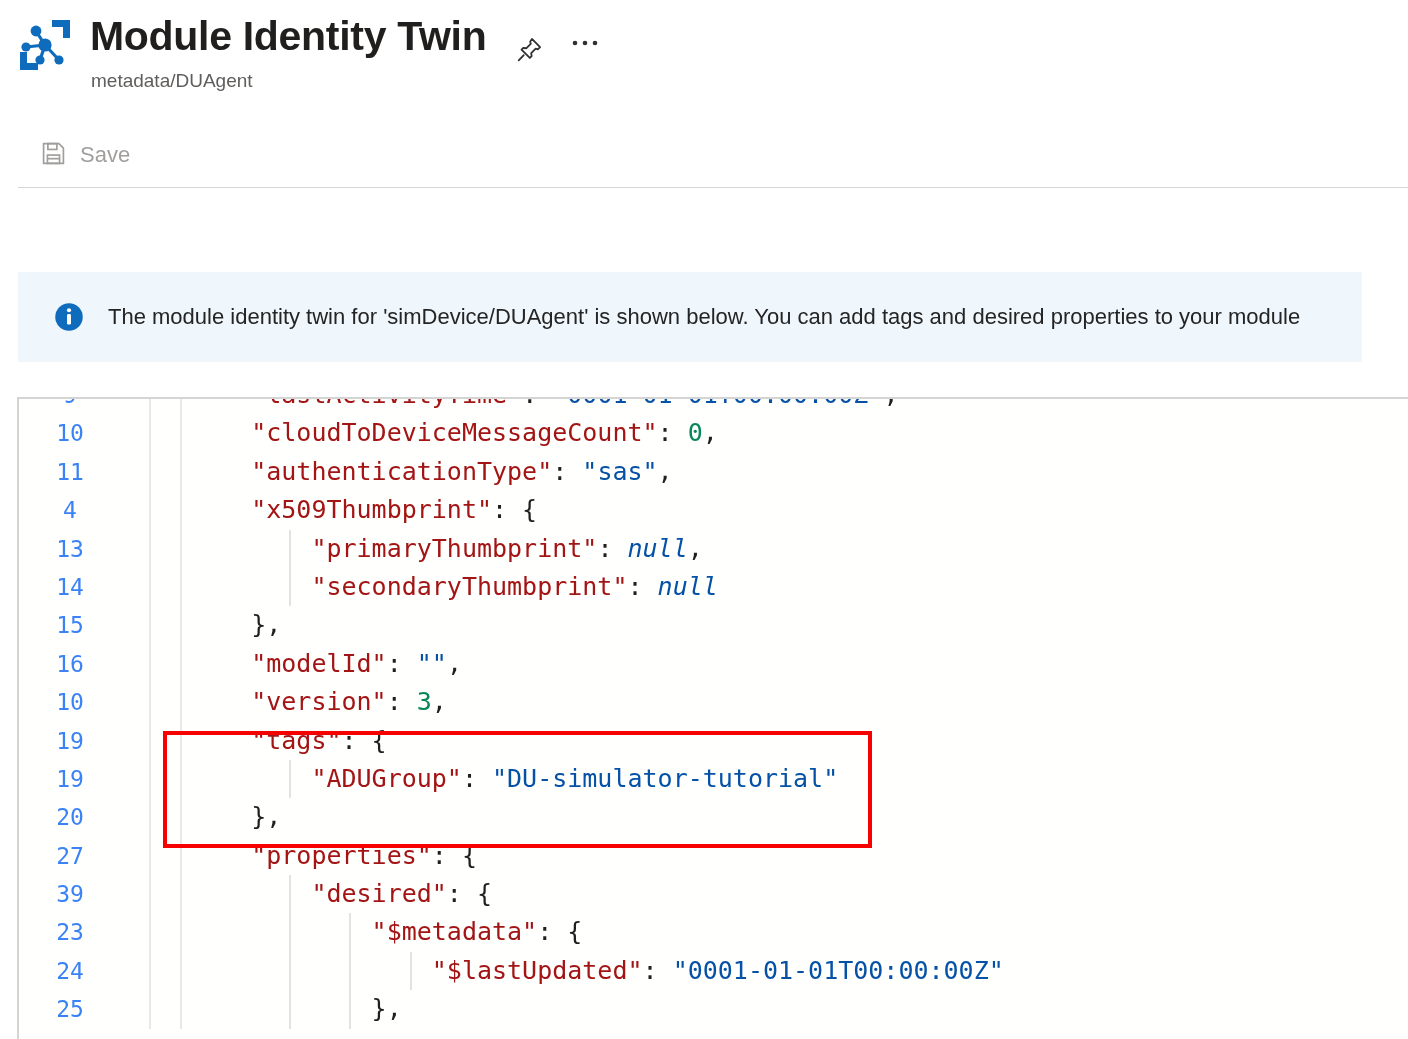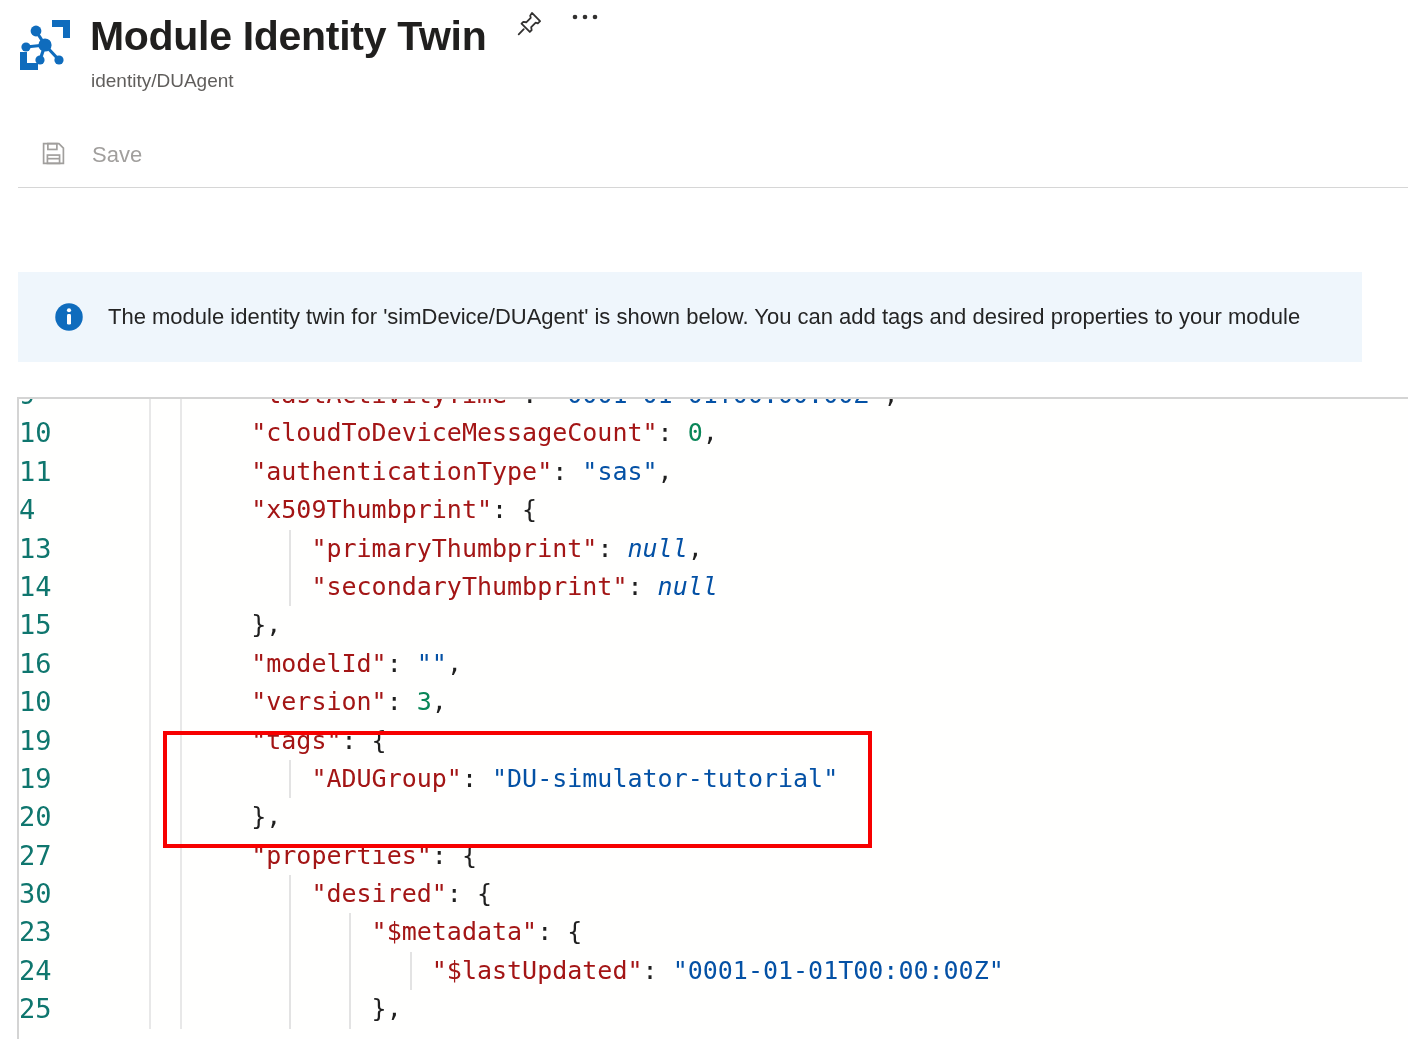--- a/index.html
+++ b/index.html
@@ -28,21 +28,21 @@
     left: 16px;
     top: 16px;
     width: 58px;
     height: 58px;
   }
   #title-row {
     position: absolute;
     left: 90px;
     top: 6px;
     display: flex;
-    align-items: flex-start;
+    align-items: flex-end;
   }
   #page-title {
     font-size: 41px;
     font-weight: 600;
     letter-spacing: -0.3px;
     color: #201f1e;
     line-height: 60px;
     white-space: nowrap;
   }
   #pin-button {
@@ -87,21 +87,20 @@
     padding-left: 30px;
     box-sizing: border-box;
   }
   .cmd {
     display: flex;
     align-items: center;
     height: 46px;
     padding: 0 10px;
     margin-right: 18px;
     white-space: nowrap;
-    gap: 12px;
   }
   .cmd .cmd-label {
     font-size: 22px;
     margin-left: 13px;
   }
   #cmd-save .cmd-label { color: #a19f9d; }
   #cmd-refresh .cmd-label { color: #201f1e; }
   #toolbar-divider {
     position: absolute;
     left: 18px;
@@ -161,23 +160,23 @@
     height: 38.4px;
     line-height: 38.4px;
     white-space: pre;
     font-size: 25px;
   }
   .ln {
     position: absolute;
     left: 0;
     top: 0;
     width: 102px;
-    text-align: left;
-    color: #0f766e;
-    font-size: 27px;
+    text-align: center;
+    color: #3b82f6;
+    font-size: 23px;
     font-family: "DejaVu Sans Mono", monospace;
   }
   .ln-sep-a {
     position: absolute;
     left: 130px; top: 0;
     width: 2px; height: 100%;
     background: #e8e8e8;
   }
   .ln-sep-b {
     position: absolute;
@@ -256,21 +255,21 @@
 
     <div id="more-button">
       <svg width="28" height="8" viewBox="0 0 28 8">
         <circle cx="4" cy="4" r="2.3" fill="#323130"></circle>
         <circle cx="14" cy="4" r="2.3" fill="#323130"></circle>
         <circle cx="24" cy="4" r="2.3" fill="#323130"></circle>
       </svg>
     </div>
   </div>
 
-  <div id="page-subtitle">identity/DUAgent</div>
+  <div id="page-subtitle">metadata/DUAgent</div>
 </div>
 
 <div id="commandbar">
 
   <div class="cmd" id="cmd-save">
     <span>
       <svg width="27" height="27" viewBox="0 0 24 24" fill="none" stroke="#a19f9d" stroke-width="1.5">
         <path d="M3.2 3.2 h13.6 l4 4 v13.6 h-17.6 z"></path>
         <rect x="7" y="3.2" width="8" height="5.2"></rect>
         <rect x="6.6" y="13.4" width="10.8" height="7.4"></rect>
@@ -303,20 +302,20 @@
       <div class="code-line"><span class="ln">4</span><span class="ln-sep-a"></span><span class="ln-sep-b"></span><span class="code-text" style="left: 232.2px;"><span class="k">"x509Thumbprint"</span><span class="p">: {</span></span></div>
       <div class="code-line"><span class="ln">13</span><span class="ln-sep-a"></span><span class="ln-sep-b"></span><span class="guide" style="left: 270.2px;"></span><span class="code-text" style="left: 292.4px;"><span class="k">"primaryThumbprint"</span><span class="p">: </span><span class="nul">null</span><span class="p">,</span></span></div>
       <div class="code-line"><span class="ln">14</span><span class="ln-sep-a"></span><span class="ln-sep-b"></span><span class="guide" style="left: 270.2px;"></span><span class="code-text" style="left: 292.4px;"><span class="k">"secondaryThumbprint"</span><span class="p">: </span><span class="nul">null</span></span></div>
       <div class="code-line"><span class="ln">15</span><span class="ln-sep-a"></span><span class="ln-sep-b"></span><span class="code-text" style="left: 232.2px;"><span class="p">},</span></span></div>
       <div class="code-line"><span class="ln">16</span><span class="ln-sep-a"></span><span class="ln-sep-b"></span><span class="code-text" style="left: 232.2px;"><span class="k">"modelId"</span><span class="p">: </span><span class="s">""</span><span class="p">,</span></span></div>
       <div class="code-line"><span class="ln">10</span><span class="ln-sep-a"></span><span class="ln-sep-b"></span><span class="code-text" style="left: 232.2px;"><span class="k">"version"</span><span class="p">: </span><span class="n">3</span><span class="p">,</span></span></div>
       <div class="code-line"><span class="ln">19</span><span class="ln-sep-a"></span><span class="ln-sep-b"></span><span class="code-text" style="left: 232.2px;"><span class="k">"tags"</span><span class="p">: {</span></span></div>
       <div class="code-line"><span class="ln">19</span><span class="ln-sep-a"></span><span class="ln-sep-b"></span><span class="guide" style="left: 270.2px;"></span><span class="code-text" style="left: 292.4px;"><span class="k">"ADUGroup"</span><span class="p">: </span><span class="s">"DU-simulator-tutorial"</span></span></div>
       <div class="code-line"><span class="ln">20</span><span class="ln-sep-a"></span><span class="ln-sep-b"></span><span class="code-text" style="left: 232.2px;"><span class="p">},</span></span></div>
       <div class="code-line"><span class="ln">27</span><span class="ln-sep-a"></span><span class="ln-sep-b"></span><span class="code-text" style="left: 232.2px;"><span class="k">"properties"</span><span class="p">: {</span></span></div>
-      <div class="code-line"><span class="ln">30</span><span class="ln-sep-a"></span><span class="ln-sep-b"></span><span class="guide" style="left: 270.2px;"></span><span class="code-text" style="left: 292.4px;"><span class="k">"desired"</span><span class="p">: {</span></span></div>
+      <div class="code-line"><span class="ln">39</span><span class="ln-sep-a"></span><span class="ln-sep-b"></span><span class="guide" style="left: 270.2px;"></span><span class="code-text" style="left: 292.4px;"><span class="k">"desired"</span><span class="p">: {</span></span></div>
       <div class="code-line"><span class="ln">23</span><span class="ln-sep-a"></span><span class="ln-sep-b"></span><span class="guide" style="left: 270.2px;"></span><span class="guide" style="left: 330.4px;"></span><span class="code-text" style="left: 352.6px;"><span class="k">"$metadata"</span><span class="p">: {</span></span></div>
       <div class="code-line"><span class="ln">24</span><span class="ln-sep-a"></span><span class="ln-sep-b"></span><span class="guide" style="left: 270.2px;"></span><span class="guide" style="left: 330.4px;"></span><span class="guide" style="left: 390.6px;"></span><span class="code-text" style="left: 412.8px;"><span class="k">"$lastUpdated"</span><span class="p">: </span><span class="s">"0001-01-01T00:00:00Z"</span></span></div>
       <div class="code-line"><span class="ln">25</span><span class="ln-sep-a"></span><span class="ln-sep-b"></span><span class="guide" style="left: 270.2px;"></span><span class="guide" style="left: 330.4px;"></span><span class="code-text" style="left: 352.6px;"><span class="p">},</span></span></div>
     </div>
 </div>
 
 <div id="annotation-box"></div>
 
 </body></html>

